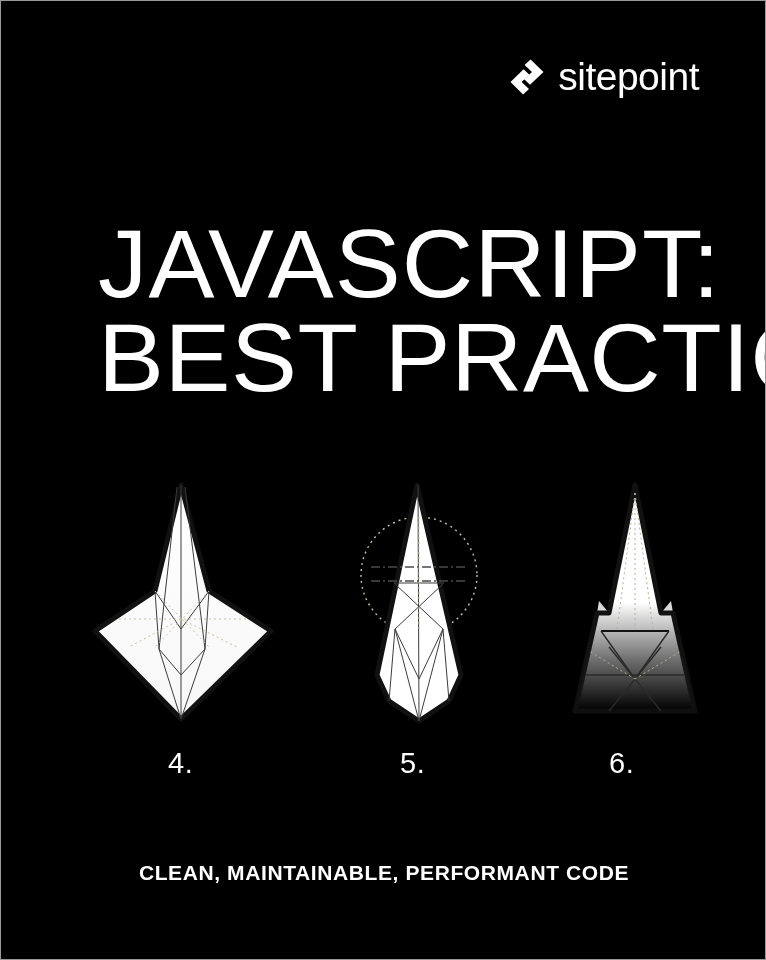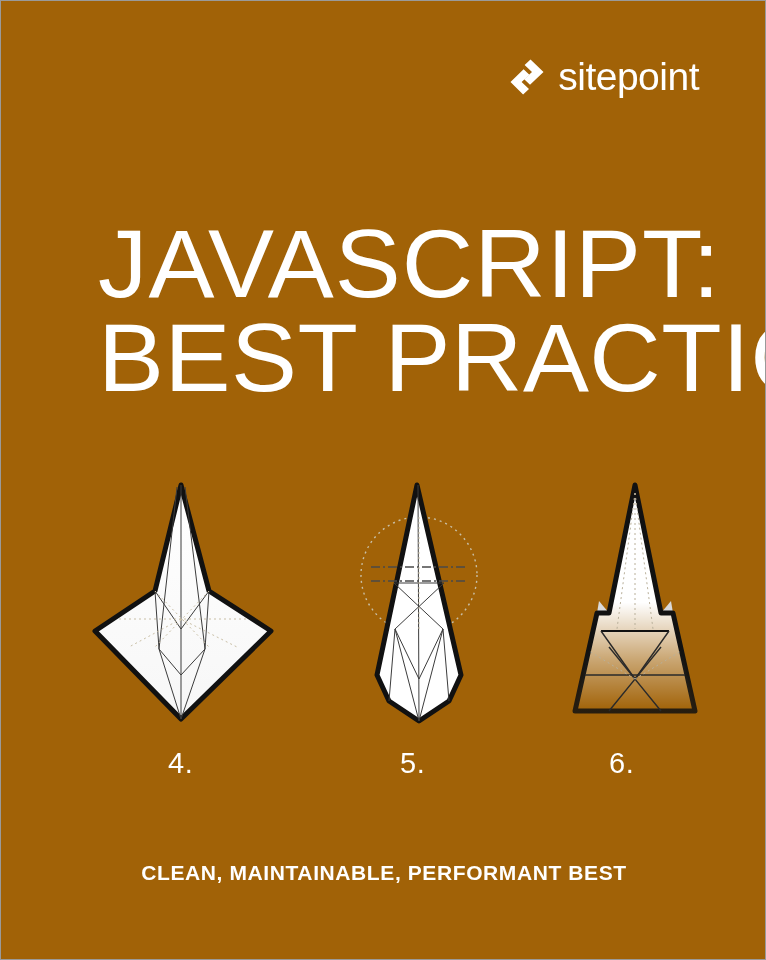--- a/index.html
+++ b/index.html
@@ -5,21 +5,21 @@
 <style>
   html, body {
     margin: 0;
     padding: 0;
     background: #888;
   }
   .cover {
     position: relative;
     width: 766px;
     height: 960px;
-    background: #a16207;
+    background: #000000;
     overflow: hidden;
     box-sizing: border-box;
     border: 1px solid #9a9a9a;
     font-family: "Liberation Sans", sans-serif;
     -webkit-font-smoothing: antialiased;
   }
 
   
   .brand {
     position: absolute;
@@ -236,15 +236,15 @@
       </g>
     </svg>
   </div>
 
   <div class="captions">
     <div class="caption cap-4">4.</div>
     <div class="caption cap-5">5.</div>
     <div class="caption cap-6">6.</div>
   </div>
 
-  <div class="tagline">CLEAN, MAINTAINABLE, PERFORMANT BEST</div>
+  <div class="tagline">CLEAN, MAINTAINABLE, PERFORMANT CODE</div>
 
 </div>
 
 </body></html>

